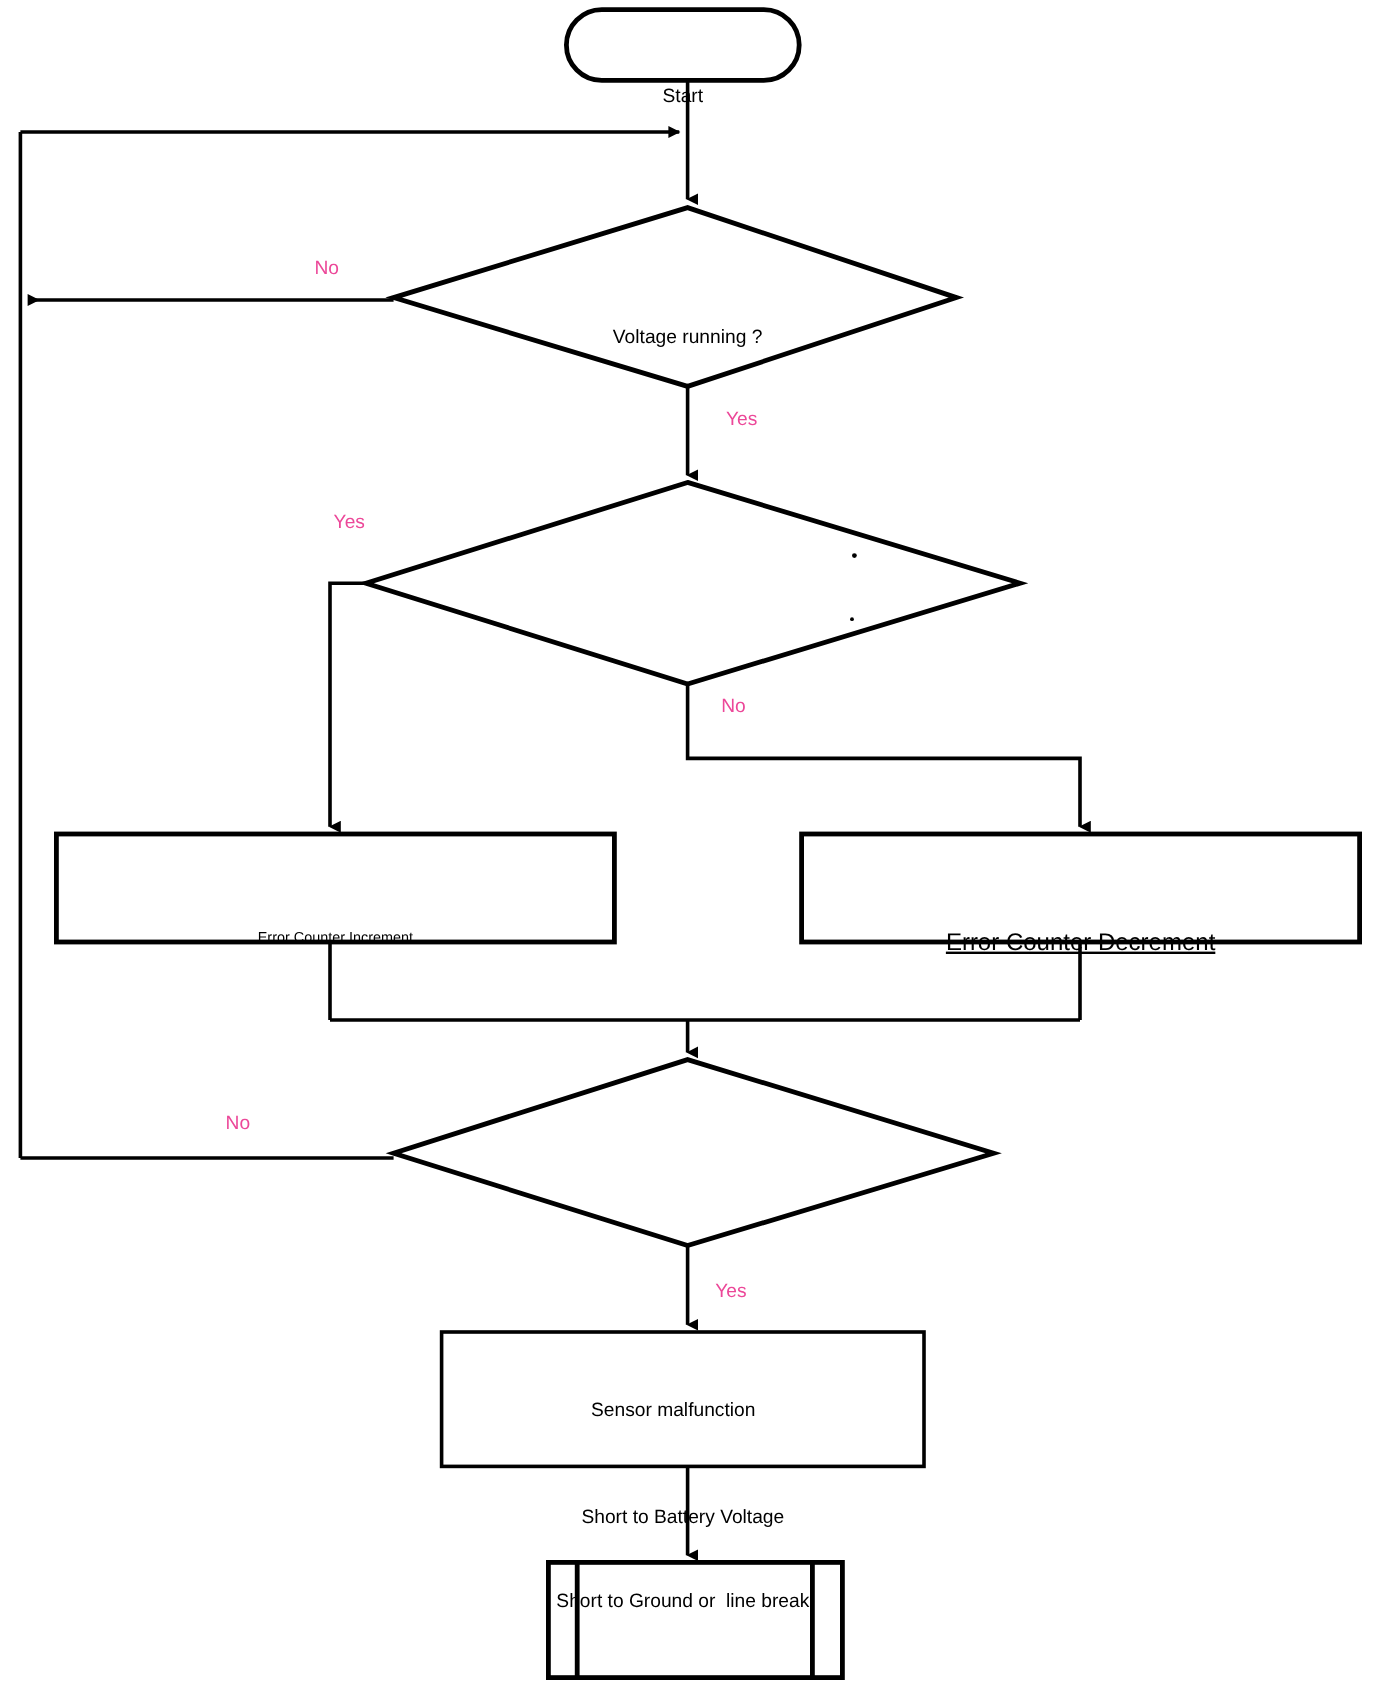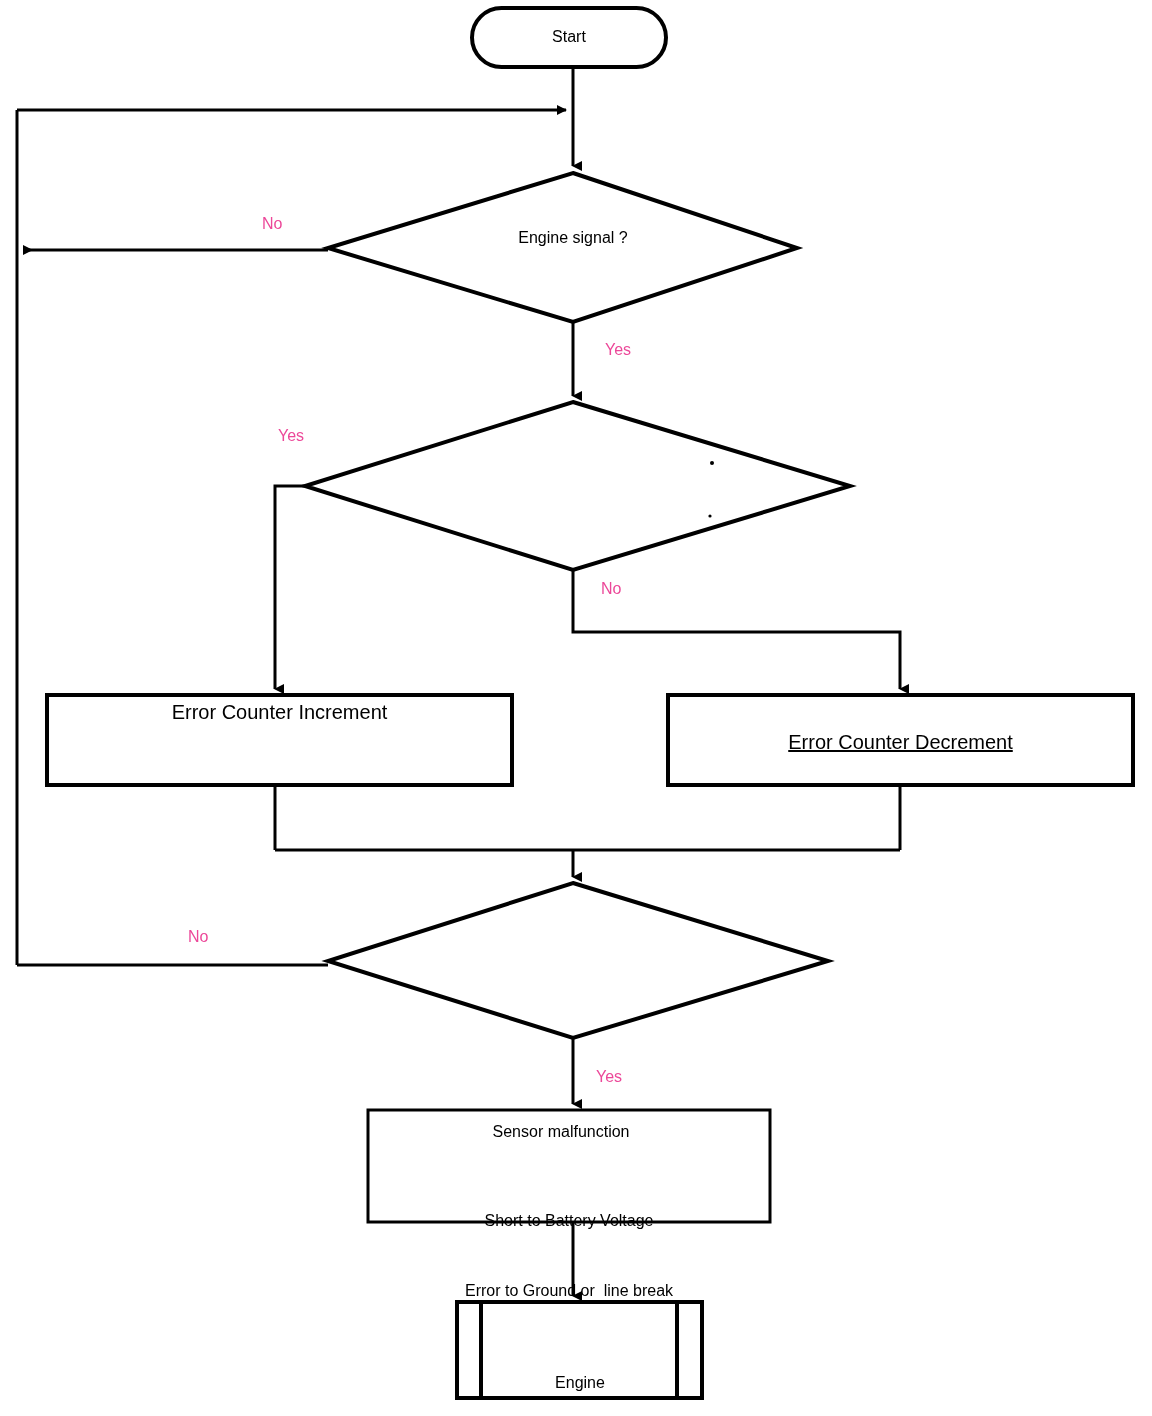--- a/index.html
+++ b/index.html
@@ -26,31 +26,32 @@
     width: 1152px;
     height: 1416px;
   }
   .node-text {
     position: absolute;
     text-align: center;
     color: #000000;
     line-height: 1.28;
     white-space: pre;
     pointer-events: none;
+    margin-top: 44px;
   }
   .edge-label {
     position: absolute;
     font-size: 16px;
     color: #ec4899;
     white-space: pre;
   }
   .t-start       { left: 472px; top: 27px;   width: 194px; font-size: 16px; }
   .t-d1          { left: 378px; top: 228px;  width: 390px; font-size: 16px; }
   .t-d2          { left: 340px; top: 447px;  width: 480px; font-size: 16px; line-height: 1.45; }
-  .t-inc         { left: 47px;  top: 700px;  width: 465px; font-size: 20px; }
+  .t-inc         { left: 47px;  top: 730px;  width: 465px; font-size: 12px; }
   .t-dec         { left: 668px; top: 730px;  width: 465px; font-size: 20px; text-decoration: underline; }
   .t-d3          { left: 373px; top: 953px;  width: 400px; font-size: 16px; }
   .t-malf-a      { left: 360px; top: 1122px; width: 402px; font-size: 16px; }
   .t-malf-b      { left: 368px; top: 1163px; width: 402px; font-size: 16px; line-height: 1.45; }
   .t-fault       { left: 482px; top: 1325px; width: 196px; font-size: 16px; line-height: 1.45; }
   .lbl-no1       { left: 262px; top: 215px; }
   .lbl-yes1      { left: 605px; top: 341px; }
   .lbl-yes2      { left: 278px; top: 427px; }
   .lbl-no2       { left: 601px; top: 580px; }
   .lbl-no3       { left: 188px; top: 928px; }
@@ -119,32 +120,32 @@
 
     <rect x="368" y="1110" width="402" height="112" fill="#ffffff" stroke="#000000" stroke-width="3"></rect>
 
     <rect x="457" y="1302" width="245" height="96" fill="#ffffff" stroke="#000000" stroke-width="4"></rect>
     <line x1="481" y1="1302" x2="481" y2="1398" stroke="#000000" stroke-width="4"></line>
     <line x1="677" y1="1302" x2="677" y2="1398" stroke="#000000" stroke-width="4"></line>
   </svg>
 
   <div class="node-text t-start">Start</div>
 
-  <div class="node-text t-d1">Engine signal ?</div>
+  <div class="node-text t-d1">Voltage running ?</div>
 
 
   <div class="node-text t-inc">Error Counter Increment</div>
 
   <div class="node-text t-dec">Error Counter Decrement</div>
 
 
   <div class="node-text t-malf-a">Sensor malfunction</div>
   <div class="node-text t-malf-b">
     <div>Short to Battery Voltage</div>
-    <div>Error to Ground or  line break</div>
+    <div>Short to Ground or  line break</div>
   </div>
 
   <div class="node-text t-fault">
     <div>Engine</div>
     
   </div>
 
   <div class="edge-label lbl-no1">No</div>
 
   <div class="edge-label lbl-yes1">Yes</div>

